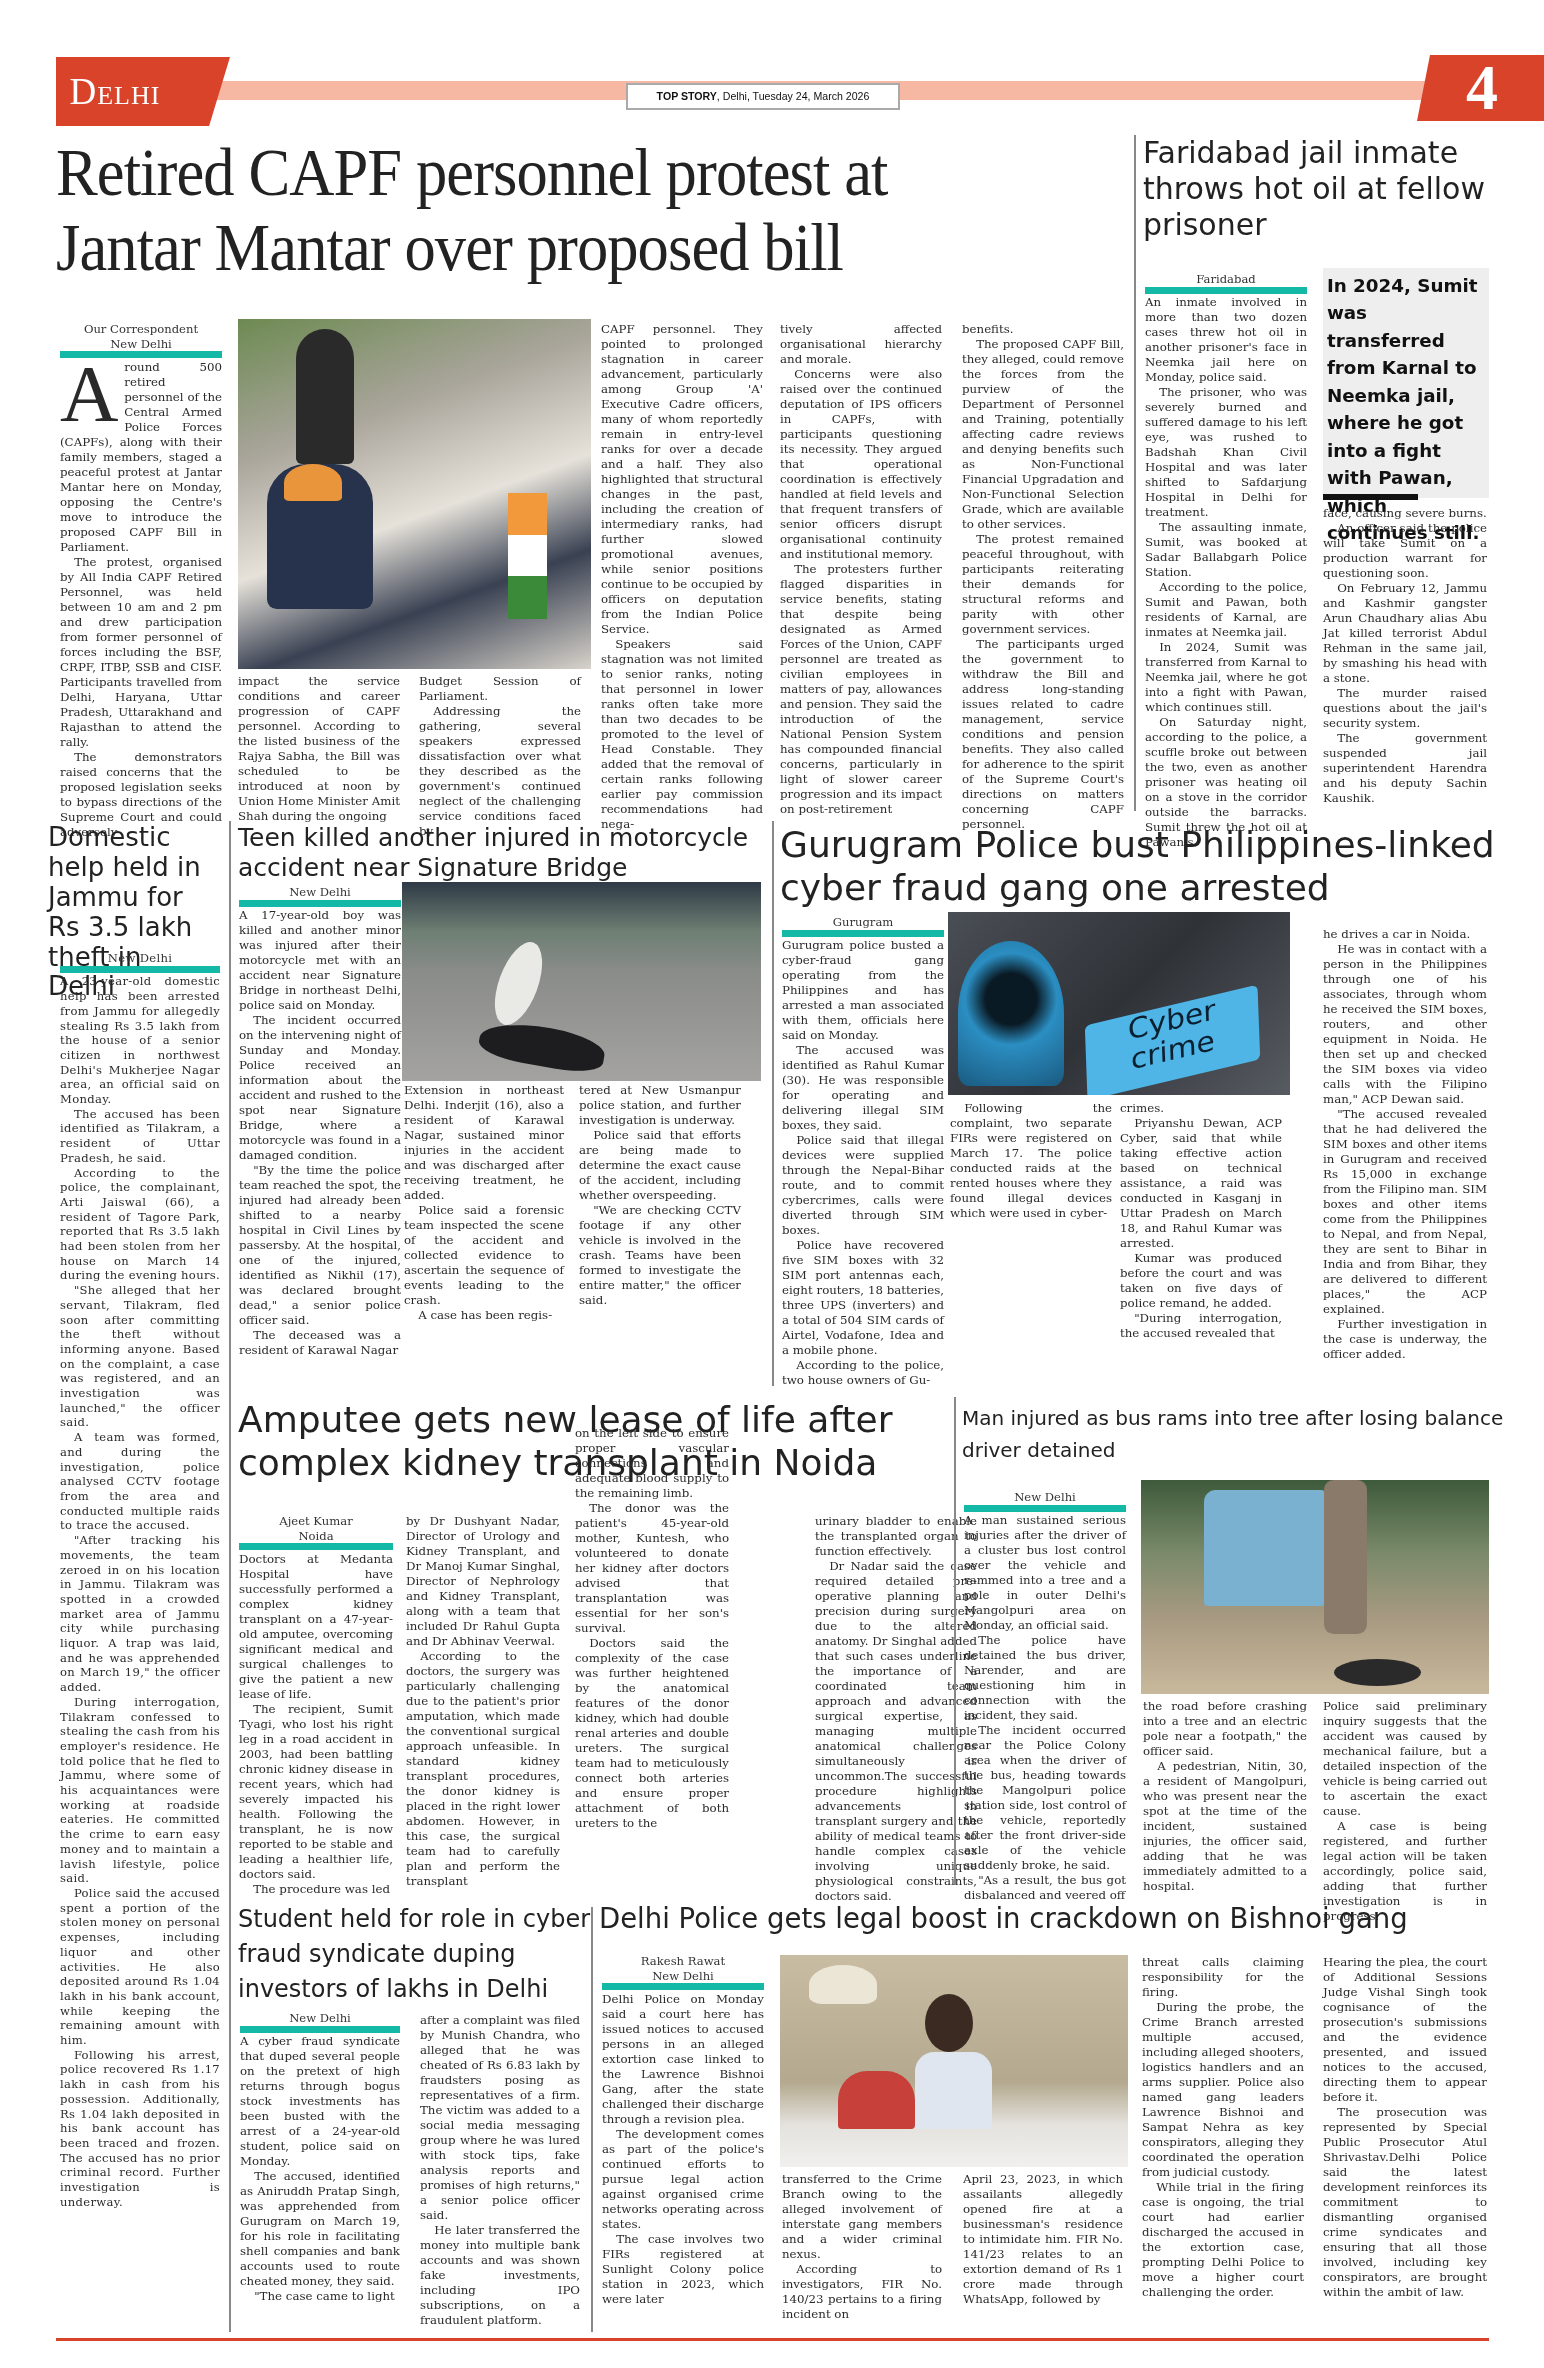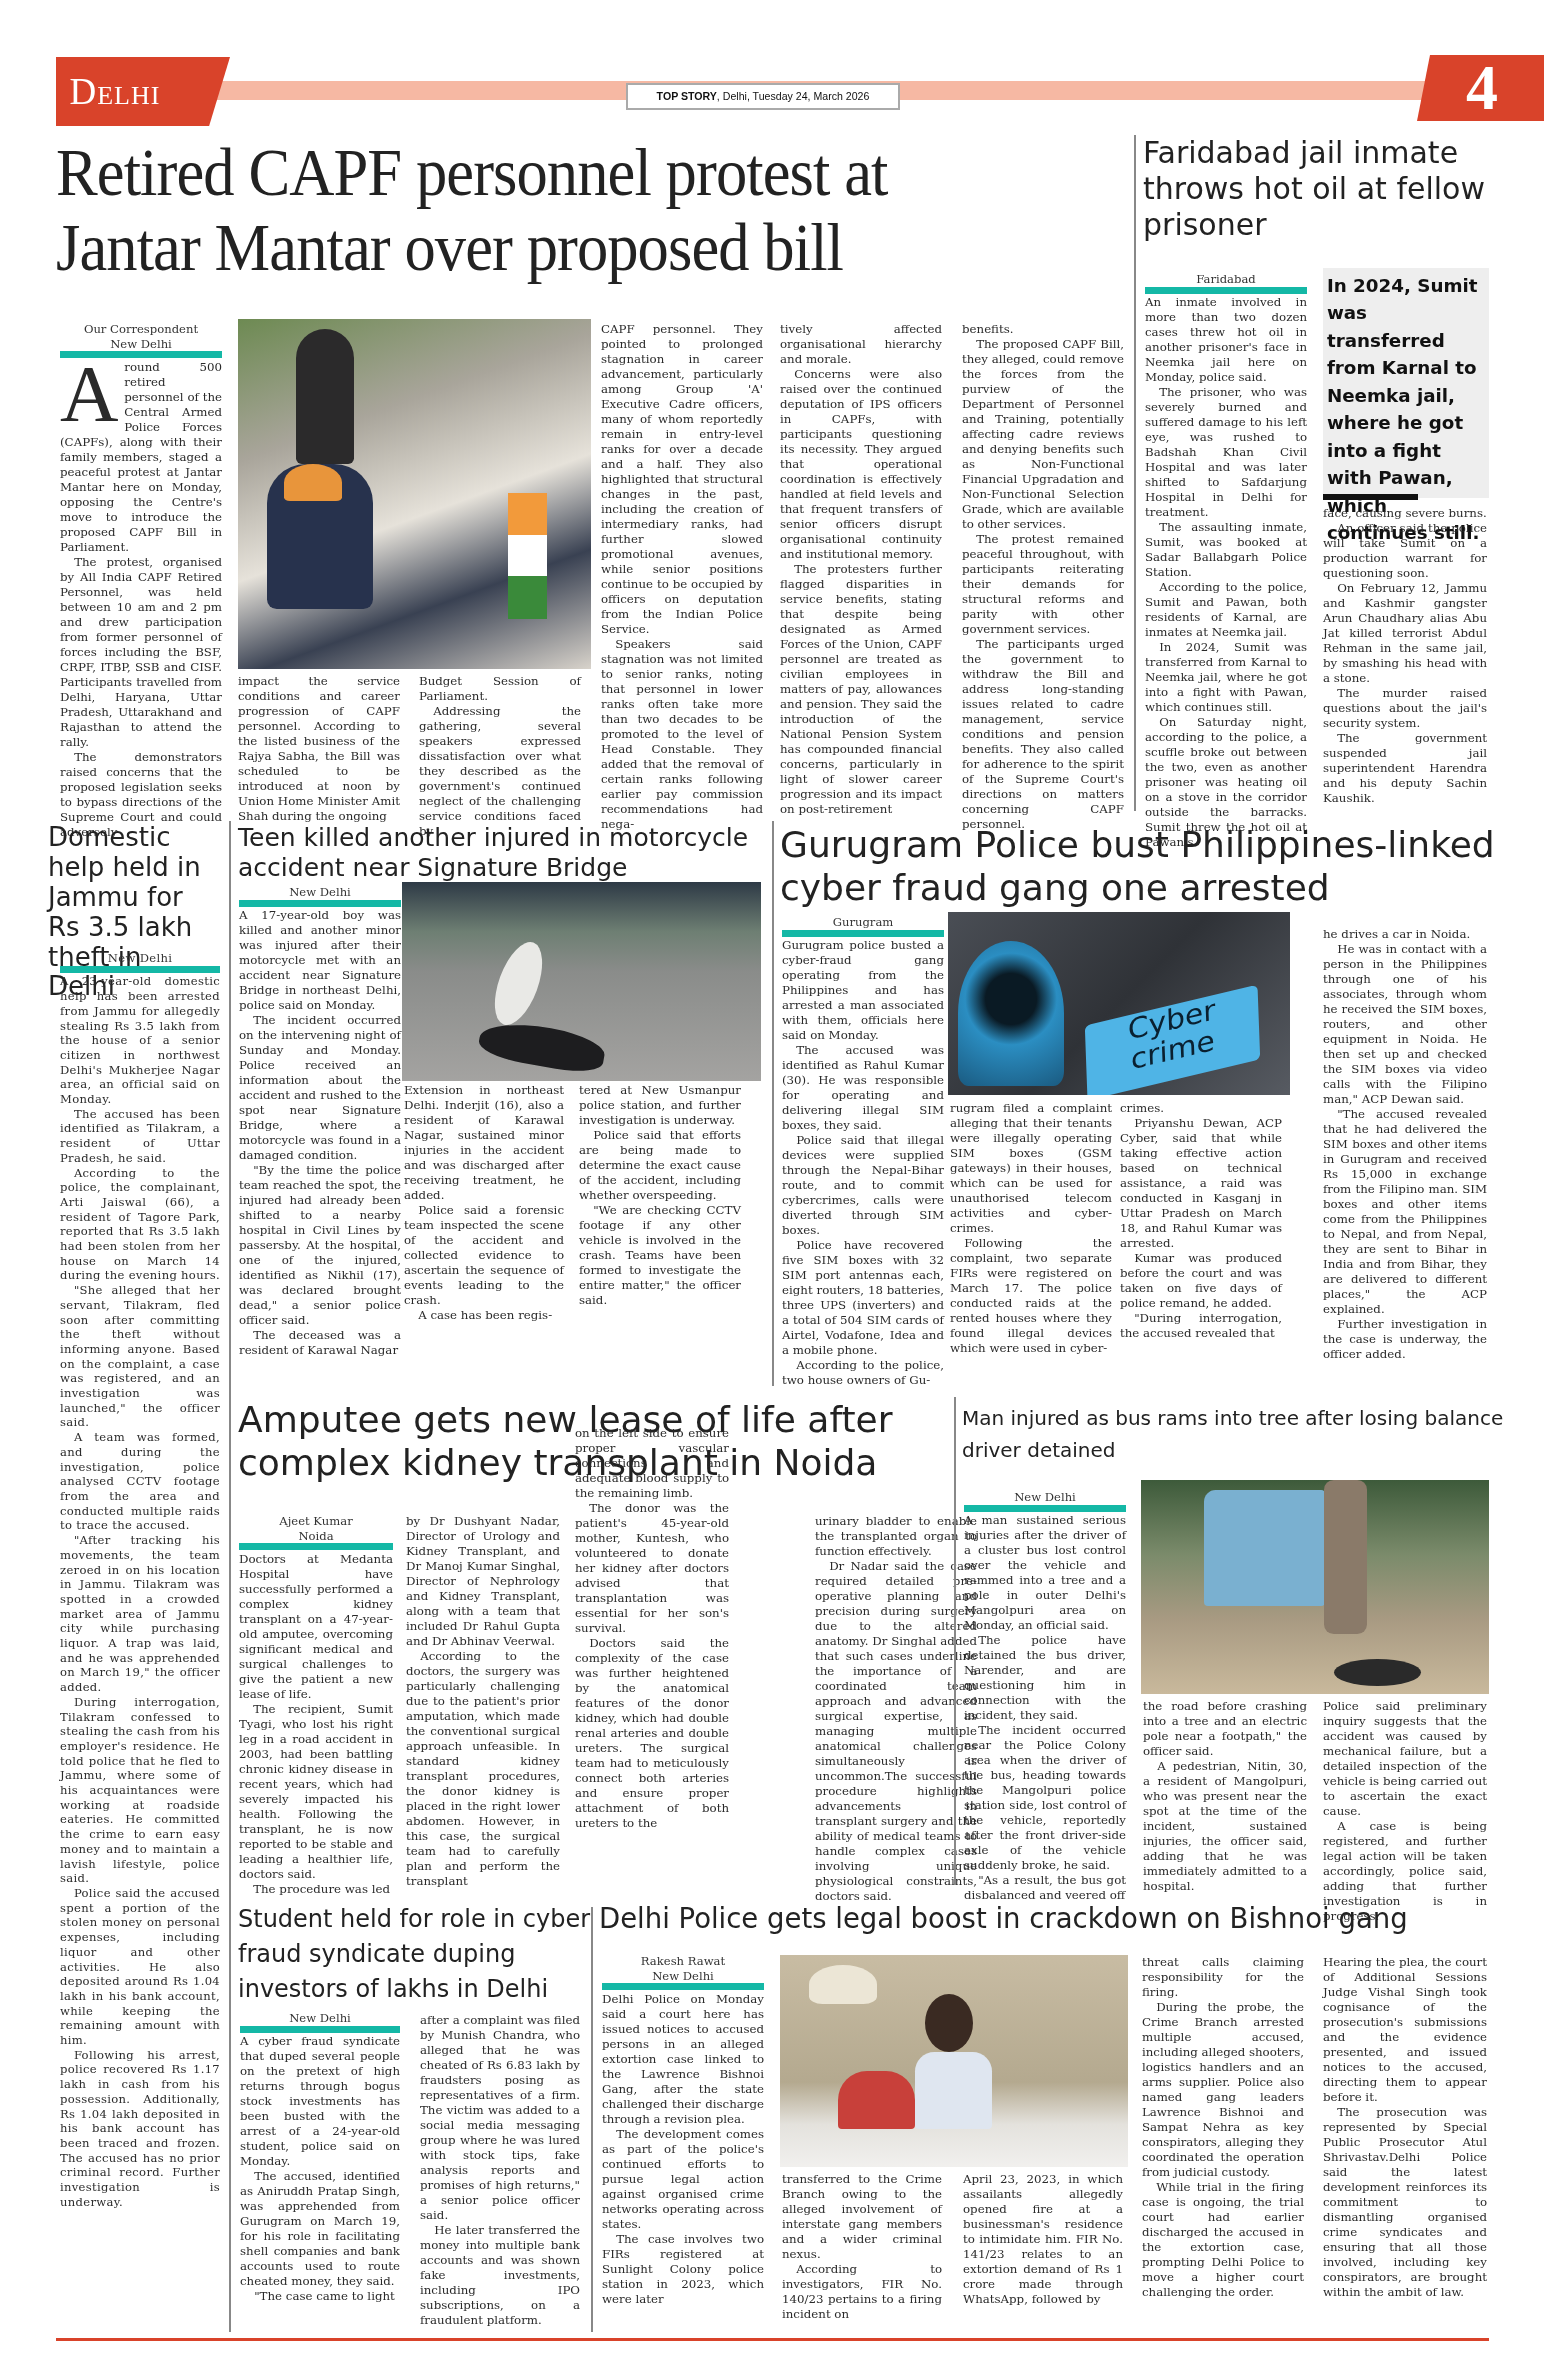--- a/index.html
+++ b/index.html
@@ -170,21 +170,20 @@
       <p>Police have recovered five SIM boxes with 32 SIM port antennas each, eight routers, 18 batteries, three UPS (inverters) and a total of 504 SIM cards of Airtel, Vodafone, Idea and a mobile phone.</p>
       <p>According to the police, two house owners of Gu-</p>
     </div>
 </div>
 <div class="photo" style="left:948px;top:912px;width:342px;height:183px;background:linear-gradient(135deg,#4a4e55 0%,#2f3237 50%,#575b62 100%);">
   <div class="abs" style="left:9.7px;top:29px;width:106px;height:145px;background:radial-gradient(circle at 50% 40%,#0a1a24 25%,#2b8ec2 45%,#1a5a80 100%);border-radius:50% 50% 10% 10%;"></div>
   <div class="abs" style="left:140px;top:92px;width:169px;height:77px;background:#4fb4e6;border-radius:5.8px;transform:skewX(-12deg) rotate(-14deg);color:#0a2030;font-family:'DejaVu Sans',sans-serif;font-size:29px;line-height:31px;text-align:center;">Cyber crime</div>
 </div>
 <div class="col" style="left:950px;top:1101px;width:162px;">
     <div>
-      <p class="first">rugram filed a complaint alleging that their tenants were illegally operating SIM boxes (GSM gateways) in their houses, which can be used for unauthorised telecom activities and cyber-crimes.</p>
       <p>Following the complaint, two separate FIRs were registered on March 17. The police conducted raids at the rented houses where they found illegal devices which were used in cyber-</p>
     </div>
   </div>
 <div class="col" style="left:1120px;top:1101px;width:162px;">
     <div>
       <p class="first">crimes.</p>
       <p>Priyanshu Dewan, ACP Cyber, said that while taking effective action based on technical assistance, a raid was conducted in Kasganj in Uttar Pradesh on March 18, and Rahul Kumar was arrested.</p>
       <p>Kumar was produced before the court and was taken on five days of police remand, he added.</p>
       <p>"During interrogation, the accused revealed that</p>
     </div>

